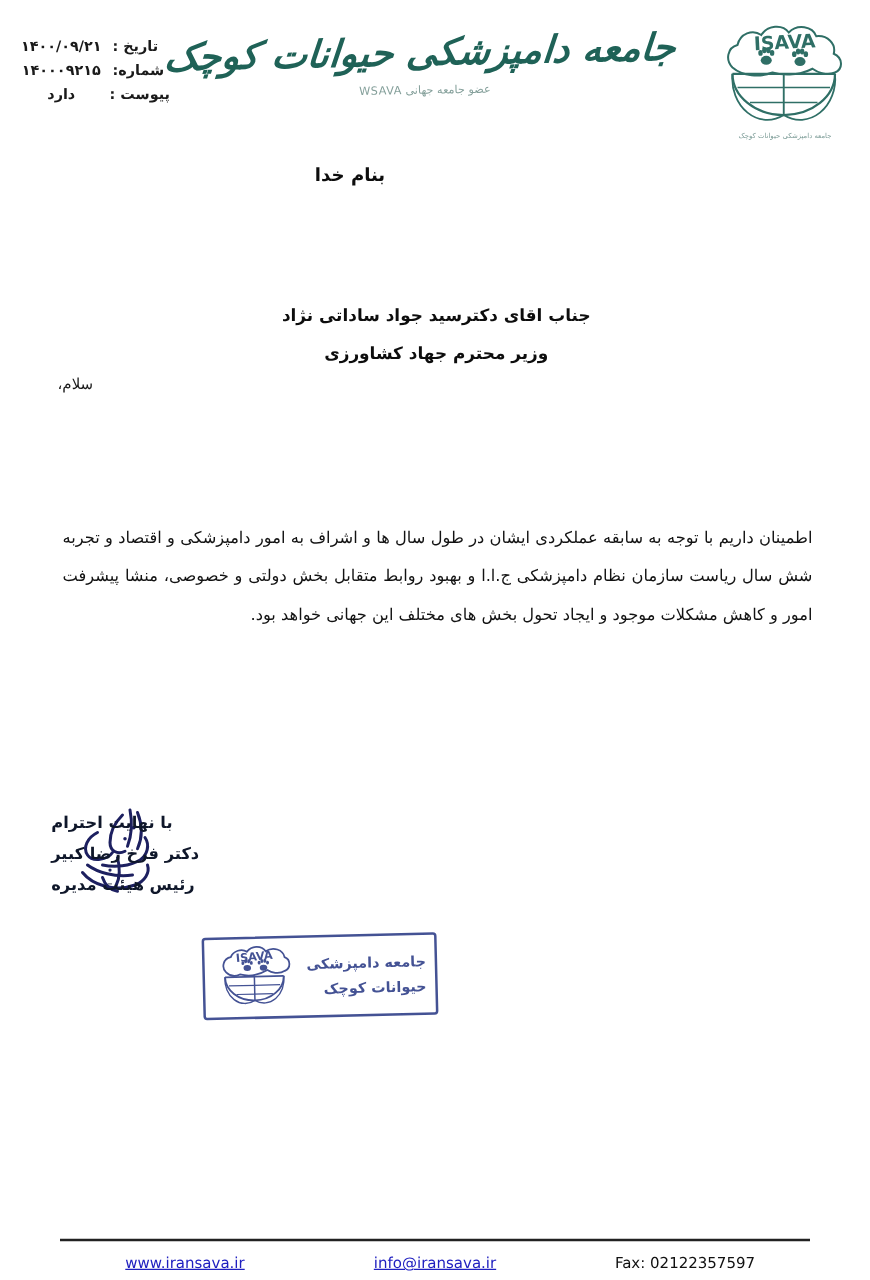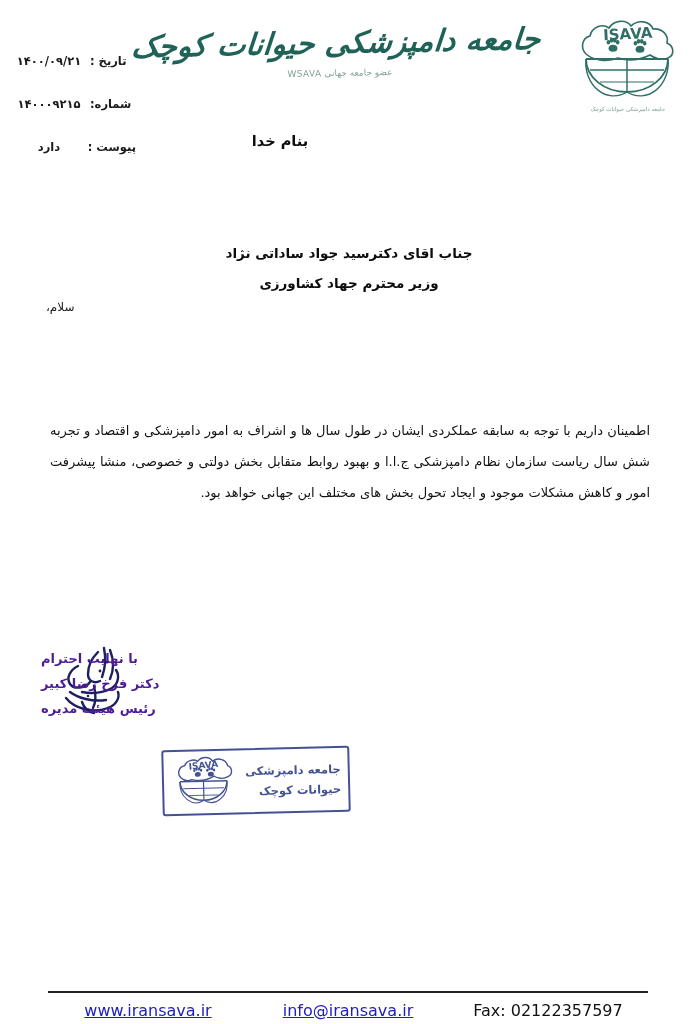--- a/index.html
+++ b/index.html
@@ -49,21 +49,20 @@
     width: 46px;
     text-align: left;
     font-weight: bold;
     letter-spacing: 0.3px;
   }
   .meta-value {
     flex: 1;
     text-align: center;
     font-weight: bold;
     letter-spacing: 0.2px;
-    margin-top: 24px;
   }
 
   
   .brandmark {
     position: absolute;
     top: 12px;
     left: 140px;
     width: 400px;
     height: 100px;
     text-align: center;
@@ -177,21 +176,21 @@
   .sign-block {
     position: absolute;
     top: 646px;
     right: 425px;
     width: 230px;
     direction: rtl;
     text-align: left;
     font-size: 13px;
     font-weight: bold;
     line-height: 25px;
-    color: #4c1d95;
+    color: #0f172a;
   }
   .autograph {
     position: absolute;
     top: 636px;
     left: 48px;
     width: 90px;
     height: 88px;
     color: #1d2060;
   }
   .autograph svg { display: block; }
@@ -242,21 +241,21 @@
   }
   .footer {
     position: absolute;
     top: 1000px;
     left: 48px;
     width: 600px;
     height: 20px;
     direction: ltr;
     display: flex;
     align-items: center;
-    font-size: 16px;
+    font-size: 12px;
   }
   .footer-cell {
     flex: 1;
     text-align: center;
     white-space: nowrap;
   }
   .footer-link {
     color: #2020c0;
     text-decoration: underline;
     font-weight: normal;

